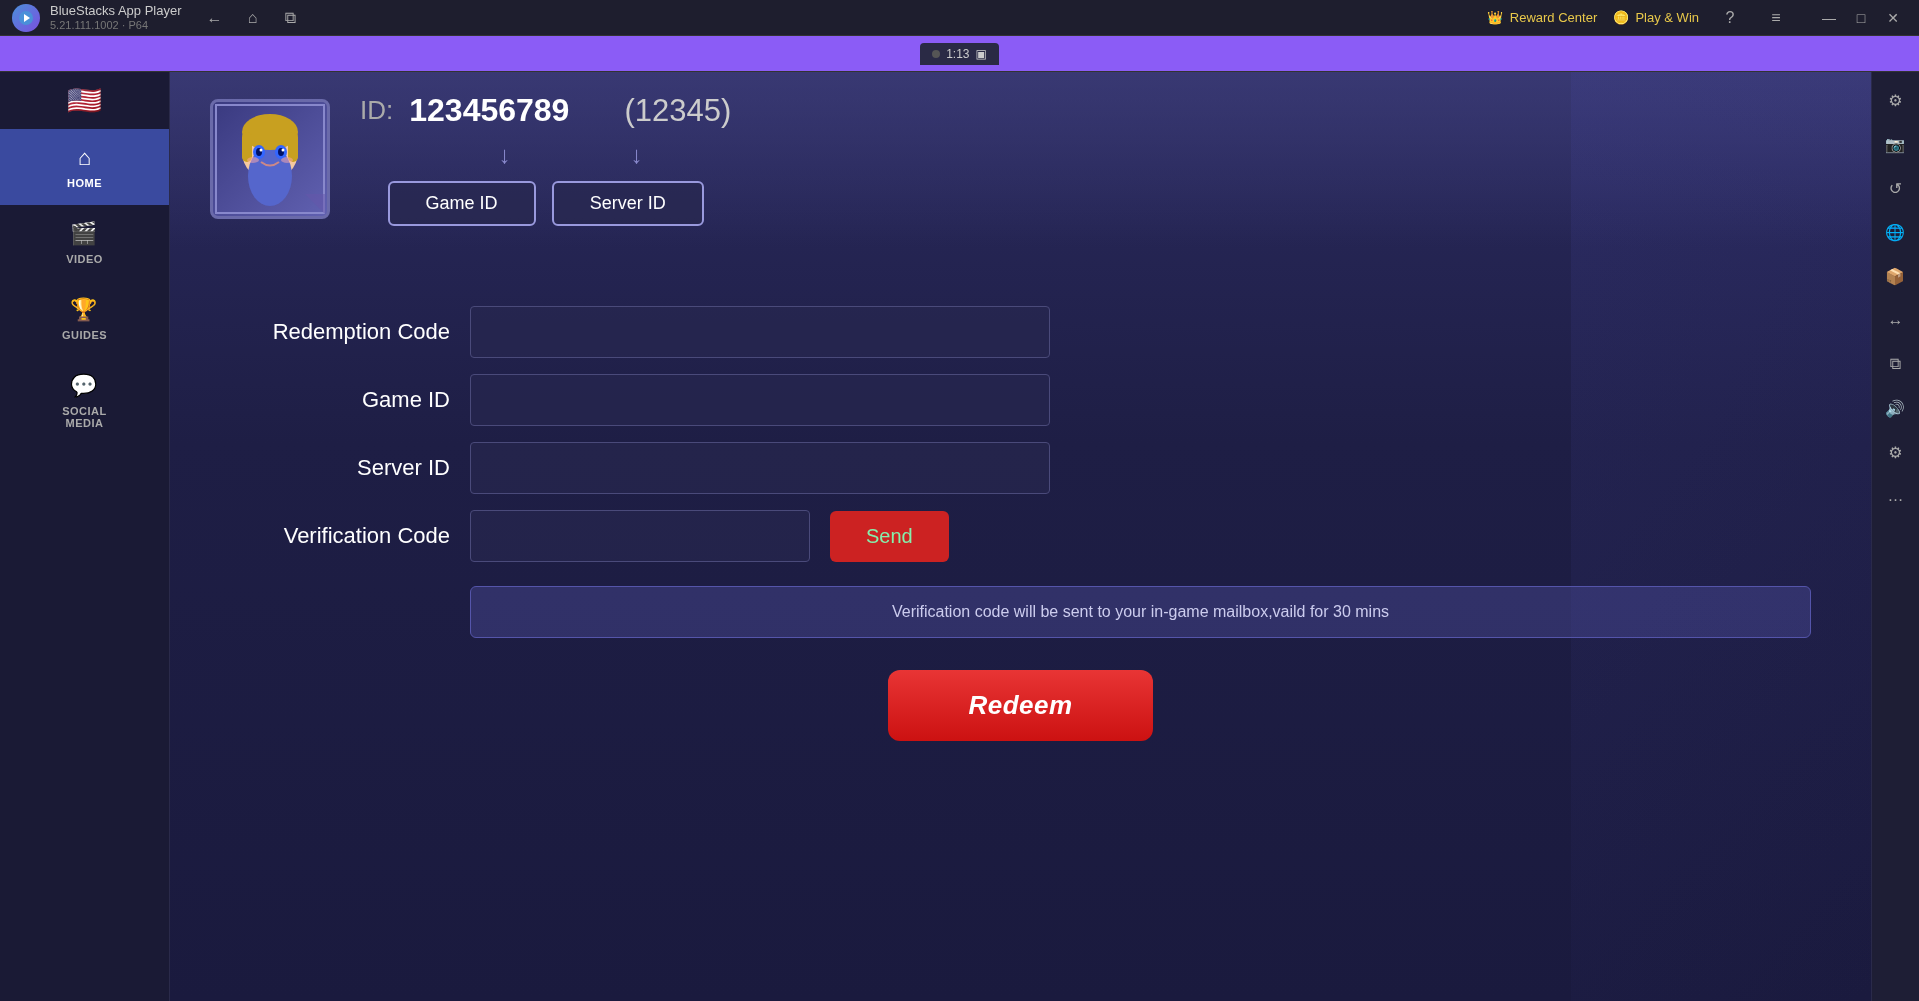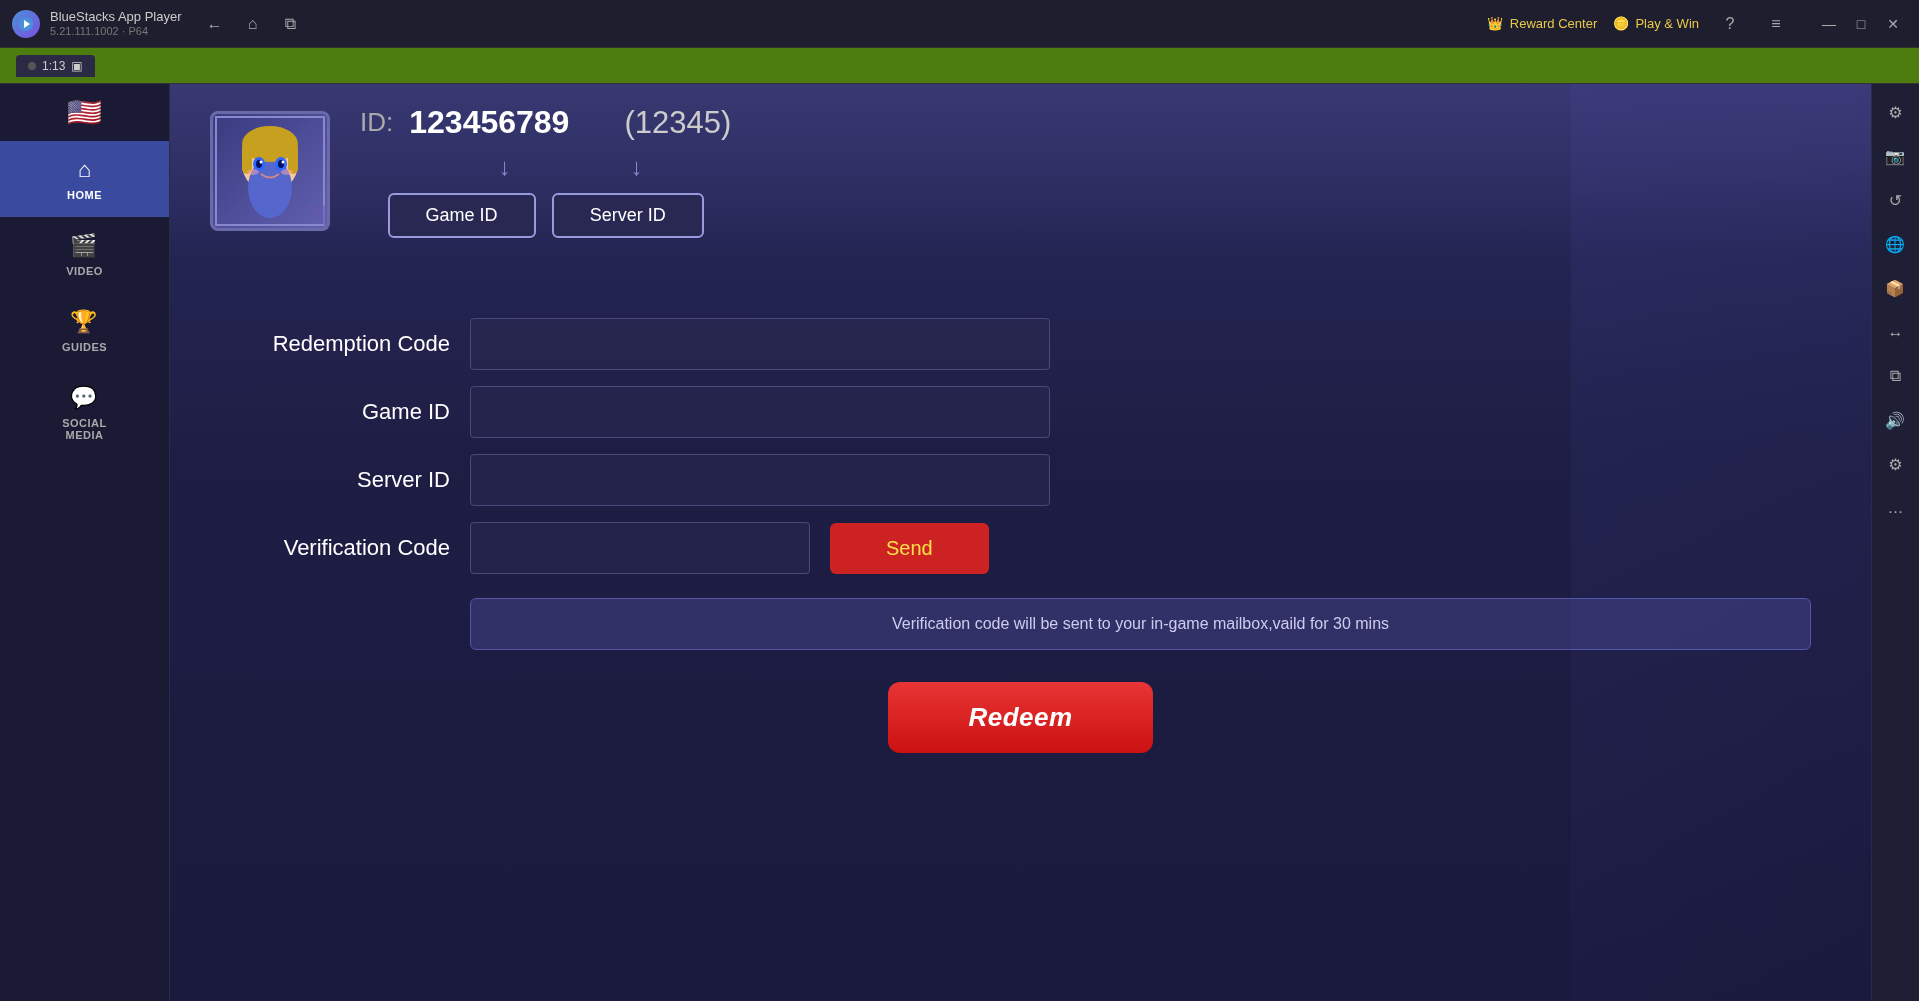--- a/index.html
+++ b/index.html
@@ -8,21 +8,21 @@
       height: 1001px;
       background: #1a1a2e;
       font-family: 'Segoe UI', Arial, sans-serif;
       overflow: hidden;
       display: flex;
       flex-direction: column;
     }
 
     
     .title-bar {
-      height: 48px;
+      height: 36px;
       background: #1e1e2e;
       display: flex;
       align-items: center;
       padding: 0 12px;
       gap: 10px;
       border-bottom: 1px solid #333;
       flex-shrink: 0;
     }
     .title-bar-logo {
       width: 28px;
@@ -95,26 +95,27 @@
       justify-content: center;
       color: #aaa;
       font-size: 14px;
       cursor: pointer;
       border-radius: 4px;
     }
 
     
     .tab-bar {
       height: 36px;
-      background: #4d7c0f;
+      background: #8b5cf6;
       display: flex;
       align-items: center;
       padding: 0 16px;
       border-bottom: 1px solid #333;
       flex-shrink: 0;
+      justify-content: center;
     }
     .tab-item {
       display: flex;
       align-items: center;
       gap: 6px;
       padding: 4px 12px;
       background: #2a2a45;
       border-radius: 4px 4px 0 0;
       color: #ccc;
       font-size: 12px;
@@ -314,23 +315,23 @@
       background: rgba(40,40,80,0.6);
       border: 1px solid #4a4a7a;
       border-radius: 4px;
       color: white;
       font-size: 16px;
       padding: 0 16px;
       outline: none;
       width: 340px;
     }
     .send-btn {
-      padding: 14px 56px;
+      padding: 14px 36px;
       background: #cc2222;
-      color: #fde047;
+      color: #86efac;
       font-size: 20px;
       border: none;
       border-radius: 6px;
       cursor: pointer;
       font-weight: 500;
     }
 
     .info-banner {
       margin: 8px 0;
       padding: 16px 24px;

